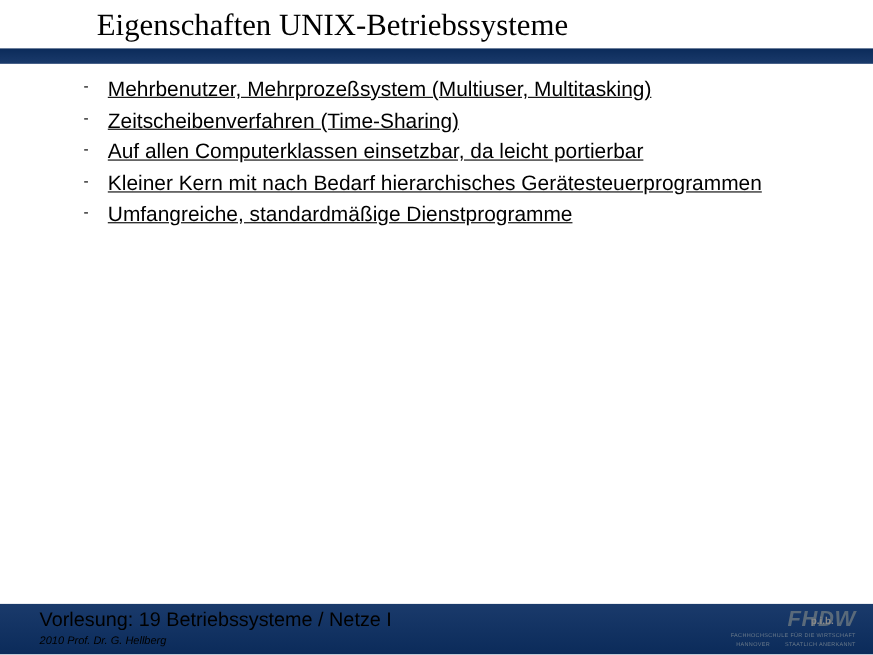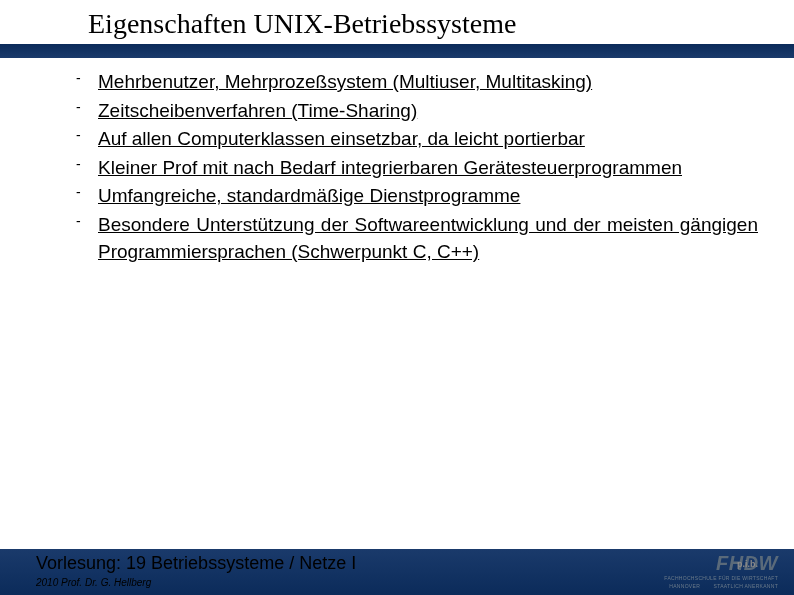--- a/index.html
+++ b/index.html
@@ -117,23 +117,22 @@
 <div class="title-area">
   <h1 class="title">Eigenschaften UNIX-Betriebssysteme</h1>
 </div>
 <div class="blue-bar"></div>
 
 <div class="content">
   <ul class="bullet-list">
     <li>Mehrbenutzer, Mehrprozeßsystem (Multiuser, Multitasking)</li>
     <li>Zeitscheibenverfahren (Time-Sharing)</li>
     <li>Auf allen Computerklassen einsetzbar, da leicht portierbar</li>
-    <li>Kleiner Prof mit nach Bedarf integrierbaren Gerätesteuerprogrammen</li>
+    <li>Kleiner Kern mit nach Bedarf hierarchisches Gerätesteuerprogrammen</li>
     <li>Umfangreiche, standardmäßige Dienstprogramme</li>
-    <li>Besondere Unterstützung der Softwareentwicklung und der meisten gängigen Programmiersprachen (Schwerpunkt C, C++)</li>
   </ul>
 </div>
 
 <div class="footer">
   <div class="footer-blue">
     <div class="footer-text">
       <span class="lecture-label">Vorlesung:</span>
       <span>19 Betriebssysteme / Netze I</span>
     </div>
     <div class="footer-sub">2010 Prof. Dr. G. Hellberg</div>

